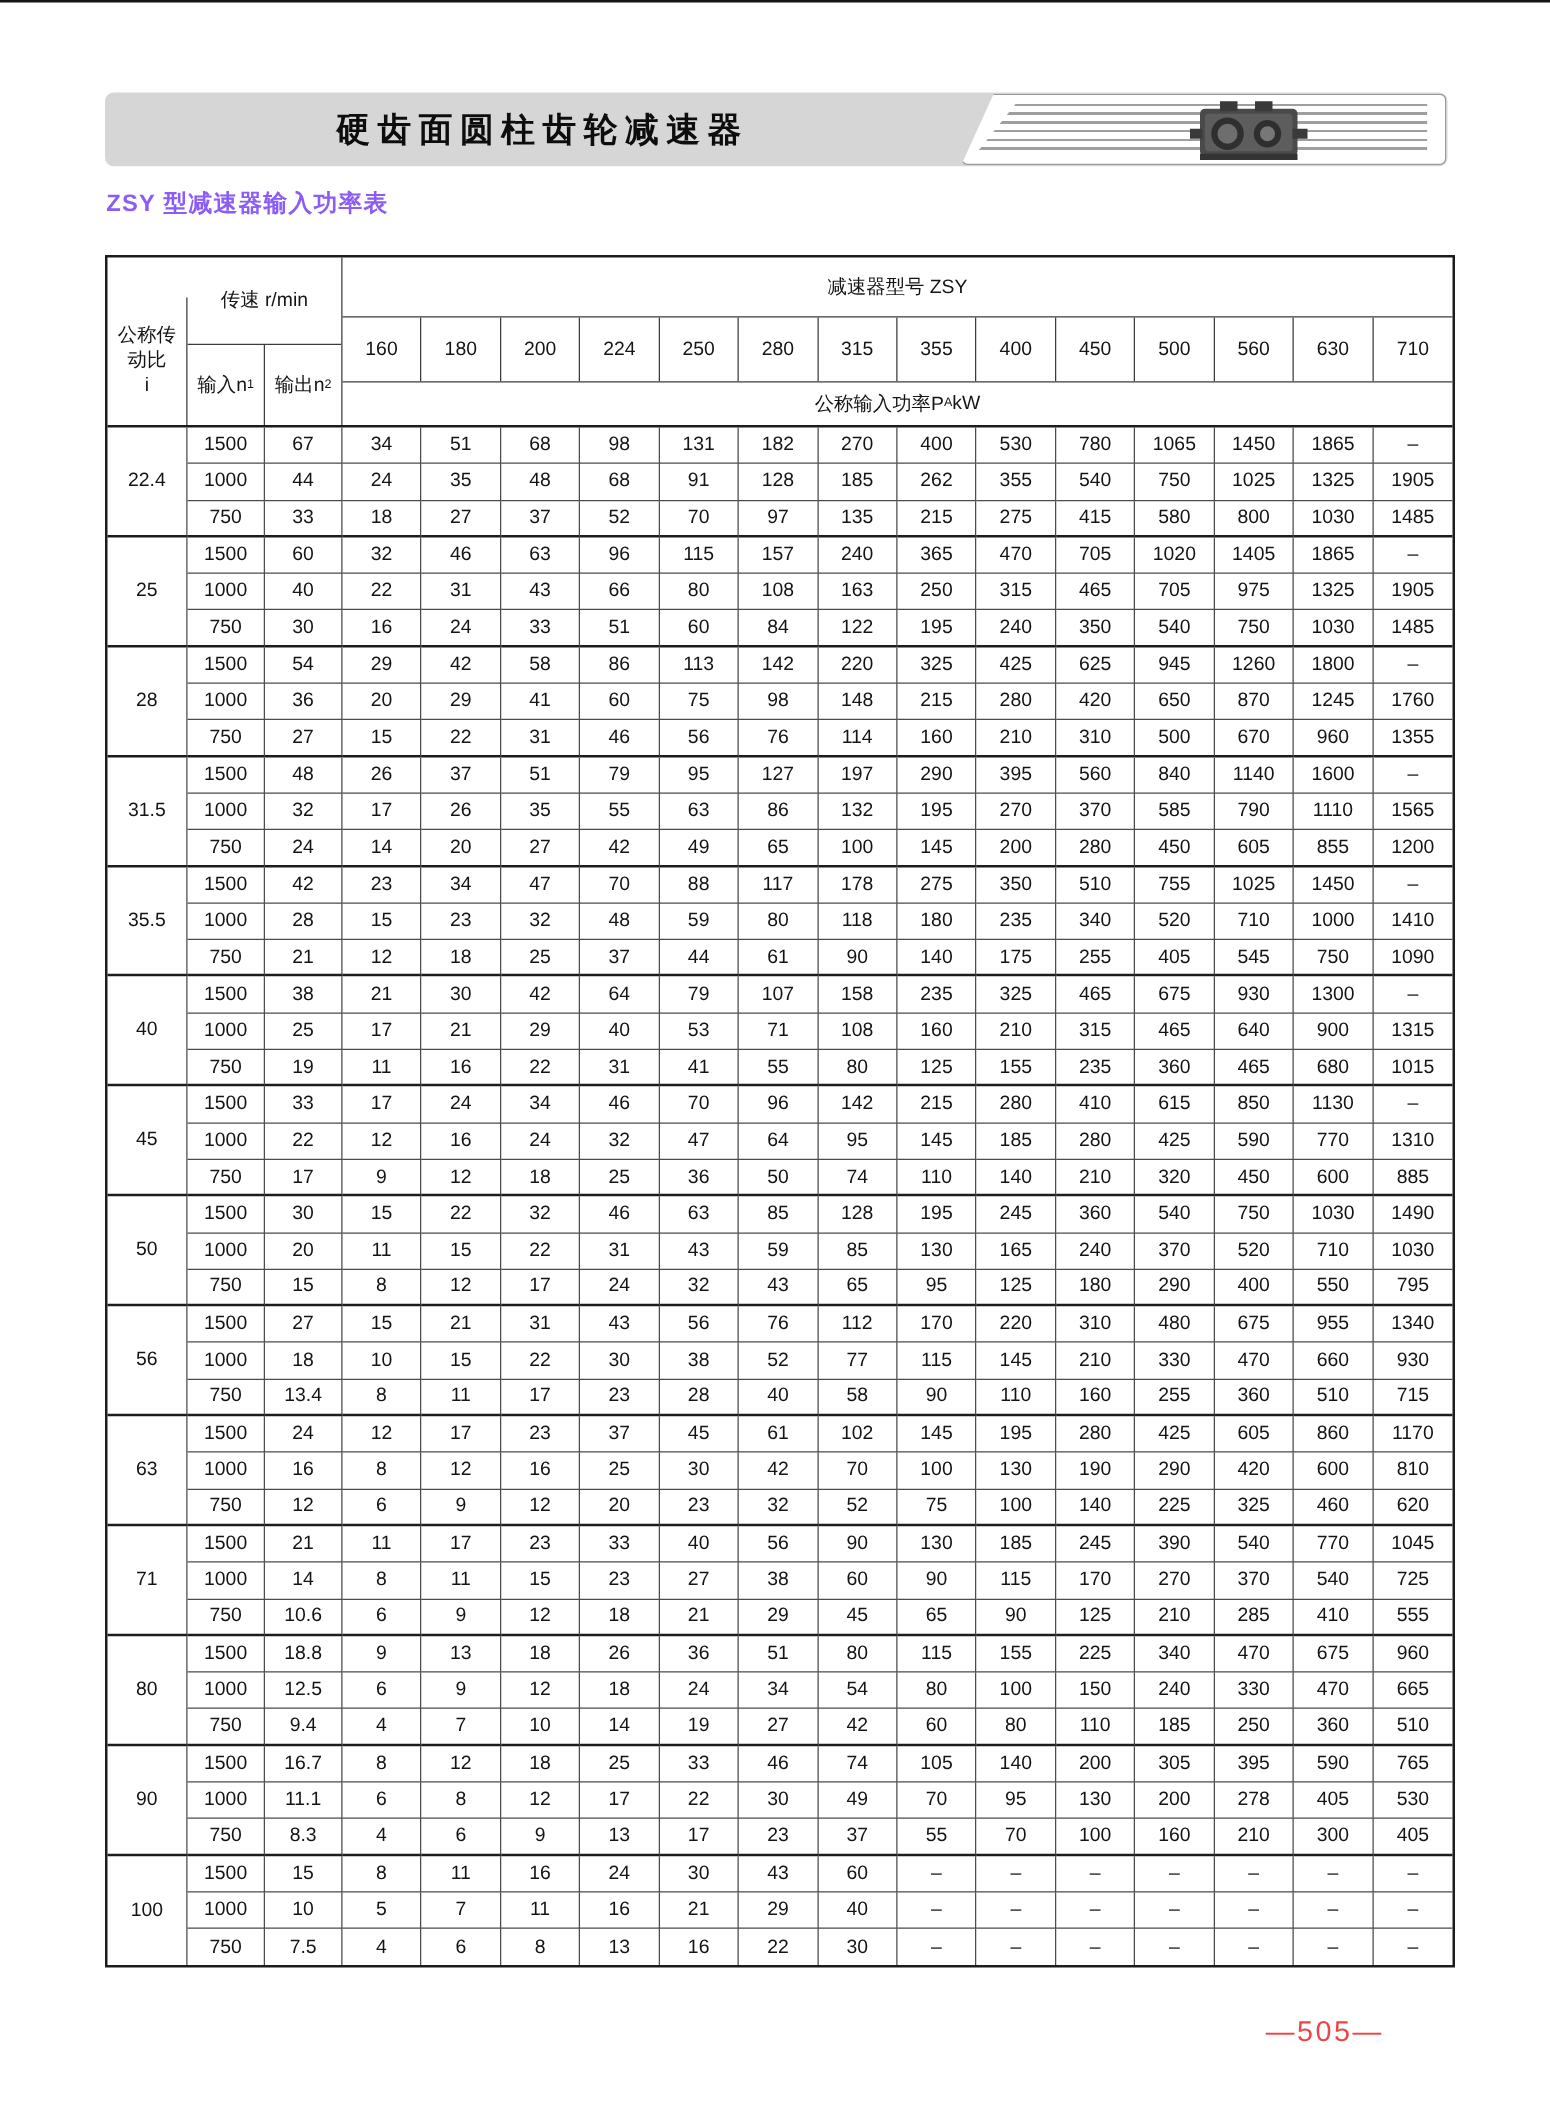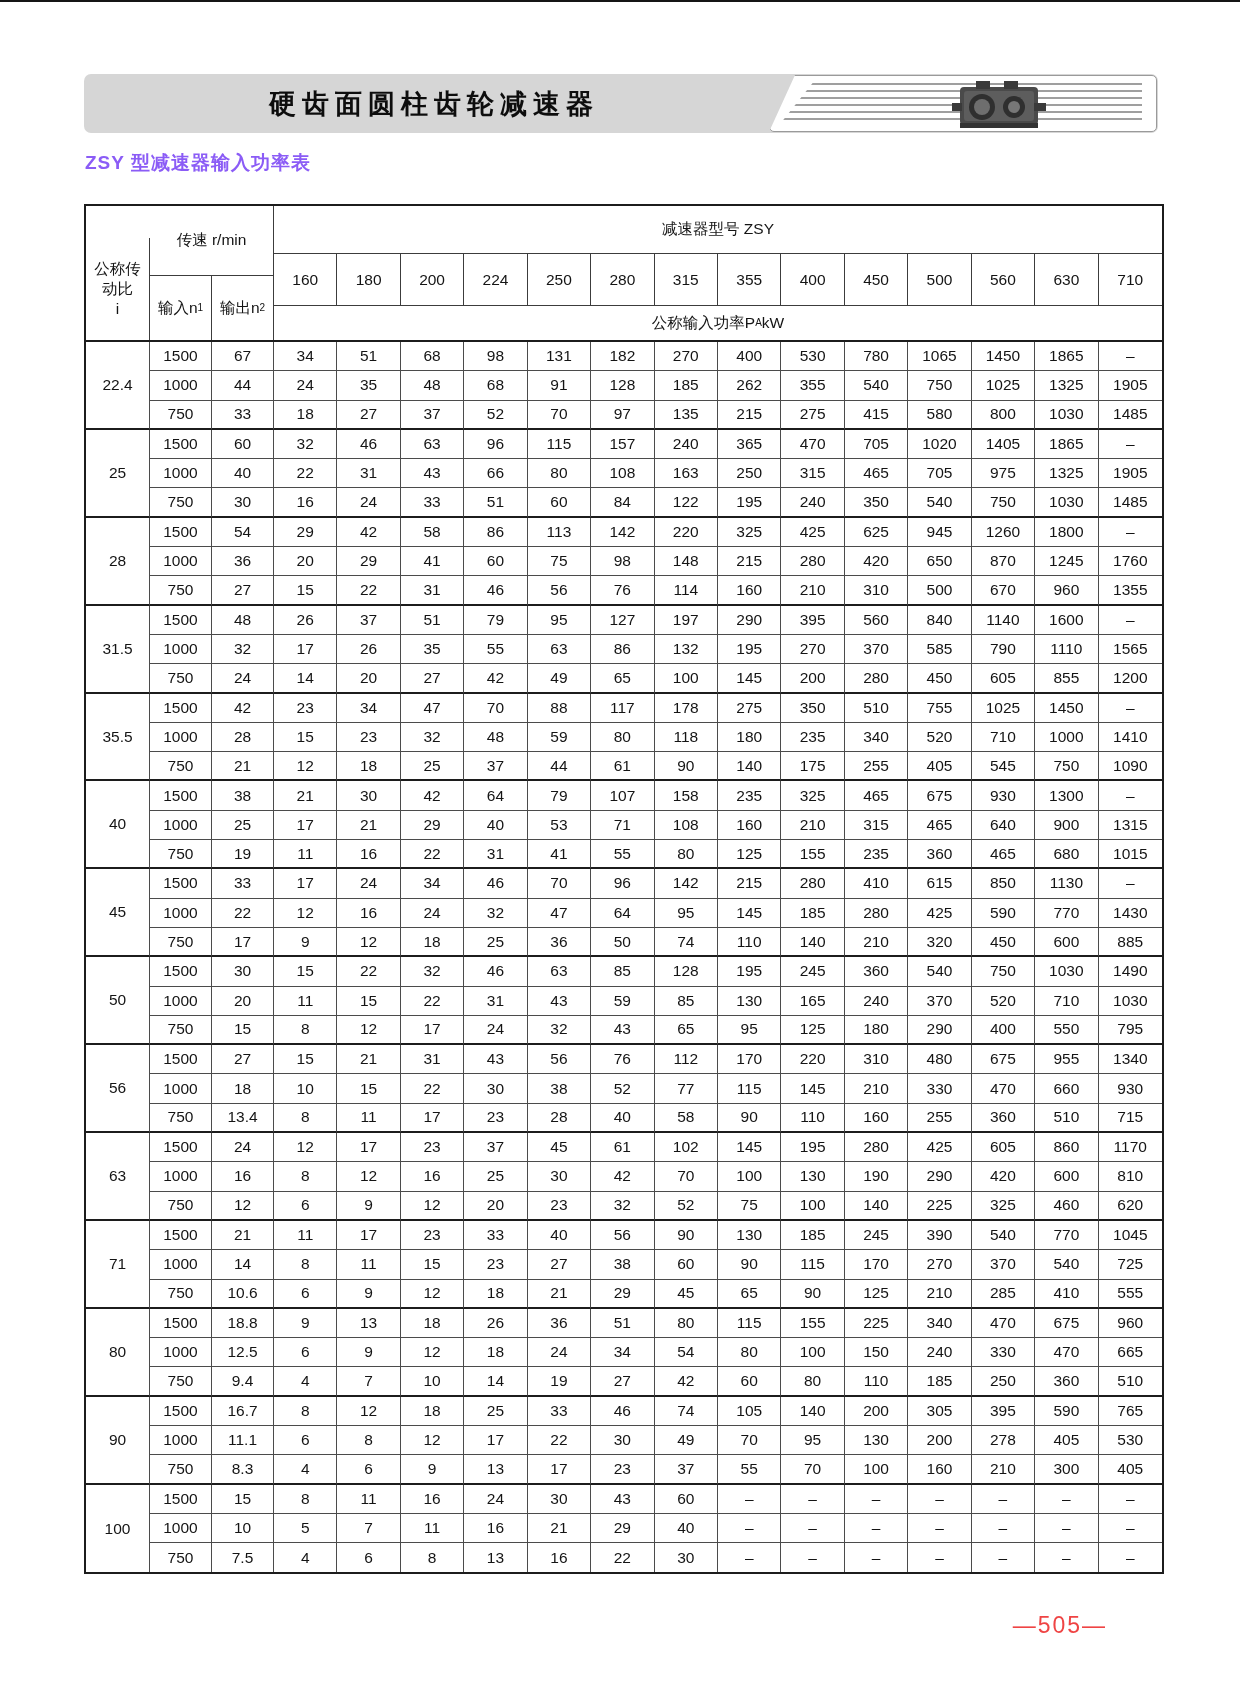--- a/index.html
+++ b/index.html
@@ -479,21 +479,21 @@
       <div class="cell">32</div>
       <div class="cell">47</div>
       <div class="cell">64</div>
       <div class="cell">95</div>
       <div class="cell">145</div>
       <div class="cell">185</div>
       <div class="cell">280</div>
       <div class="cell">425</div>
       <div class="cell">590</div>
       <div class="cell">770</div>
-      <div class="cell row-end">1430</div>
+      <div class="cell row-end">1310</div>
       <div class="cell group-end">750</div>
       <div class="cell group-end">17</div>
       <div class="cell group-end">9</div>
       <div class="cell group-end">12</div>
       <div class="cell group-end">18</div>
       <div class="cell group-end">25</div>
       <div class="cell group-end">36</div>
       <div class="cell group-end">50</div>
       <div class="cell group-end">74</div>
       <div class="cell group-end">110</div>

